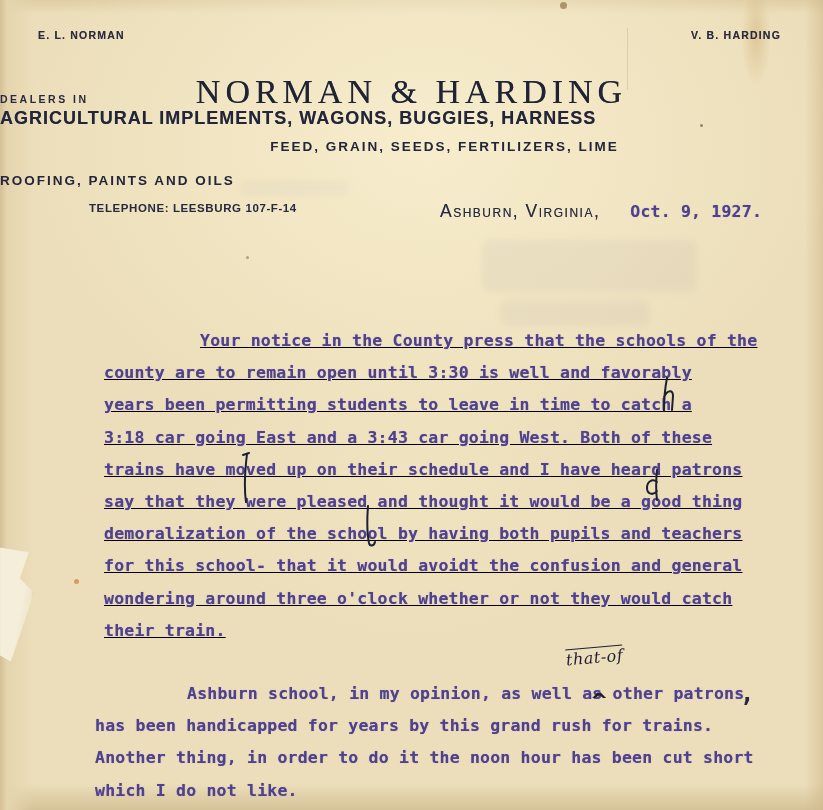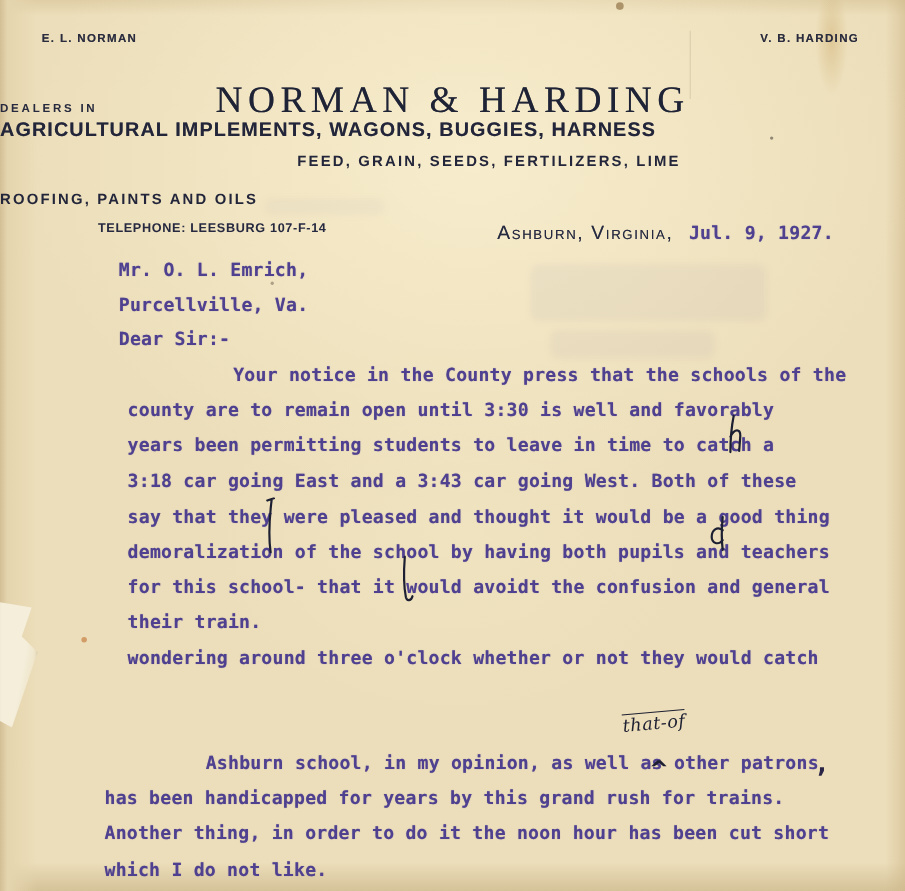--- a/index.html
+++ b/index.html
@@ -54,36 +54,36 @@
   .prod3{
     top:161px;left:0;width:100%;text-align:left;
     font:700 13.5px "Liberation Sans", sans-serif;
     letter-spacing:2px;color:#23263a;margin-top:12px;
   }
   .telephone{
     left:45px;top:202px;
     font:700 11.5px "Liberation Sans", sans-serif;
     letter-spacing:.6px;color:#262940;margin-left:44px;
   }
-  .dateline{left:452px;top:196px;display:flex;gap:14px;align-items:baseline;}
+  .dateline{left:440px;top:196px;display:flex;gap:30px;align-items:baseline;}
   .place{
     font:400 17.5px "Liberation Sans", sans-serif;
     font-variant:small-caps;letter-spacing:1.5px;color:#262a40;
     text-shadow:0 0 .5px rgba(38,42,64,.6);
   }
   
   .typed, .typed-line{
     font:700 16.5px/32.2px "DejaVu Sans Mono","Liberation Mono",monospace;
     letter-spacing:.2px;color:#4f4190;
     text-shadow:0 0 .8px rgba(79,65,144,.55);
     white-space:pre;
   }
   .address{left:108px;top:230px;}
   .address .typed-line{line-height:31.5px;height:31.5px;}
-  .p1{left:116px;top:325px;}
+  .p1{left:104px;top:325px;text-decoration:underline;}
   .p2{left:95px;top:678px;}
   .para .typed-line{height:32.2px;}
   .p1 .typed-line:first-child{text-indent:96px;}
   .p2 .typed-line:first-child{text-indent:92px;}
   
   .pen{color:#1d1f32;}
   .pen svg{display:block;}
   .pen path, .pen polyline{stroke:#1d1f32;fill:none;stroke-linecap:round;}
   .that-of{
     left:566px;top:648px;
@@ -147,38 +147,34 @@
   <div class="abs corner-name corner-left">E. L. NORMAN</div>
   <div class="abs corner-name corner-right">V. B. HARDING</div>
   <div class="abs company">NORMAN &amp; HARDING</div>
   <div class="abs dealers">DEALERS IN</div>
   <div class="abs prod1">AGRICULTURAL IMPLEMENTS, WAGONS, BUGGIES, HARNESS</div>
   <div class="abs prod2">FEED, GRAIN, SEEDS, FERTILIZERS, LIME</div>
   <div class="abs prod3">ROOFING, PAINTS AND OILS</div>
   <div class="abs telephone">TELEPHONE: LEESBURG 107-F-14</div>
   <div class="abs dateline">
     <span class="place">Ashburn, Virginia,</span>
-    <span class="typed">Jul. 9, 1927.</span>
-  </div>
-
-  <div class="abs address">
-      <div class="typed-line">Mr. O. L. Emrich,</div>
-      <div class="typed-line">Purcellville, Va.</div>
-      <div class="typed-line">Dear Sir:-</div>
-    </div>
+    <span class="typed">Oct. 9, 1927.</span>
+  </div>
+
   <div class="abs para p1">
       <div class="typed-line">Your notice in the County press that the schools of the</div>
       <div class="typed-line">county are to remain open until 3:30 is well and favorably</div>
       <div class="typed-line">years been permitting students to leave in time to catch a</div>
       <div class="typed-line">3:18 car going East and a 3:43 car going West. Both of these</div>
+      <div class="typed-line">trains have moved up on their schedule and I have heard patrons</div>
       <div class="typed-line">say that they were pleased and thought it would be a good thing</div>
       <div class="typed-line">demoralization of the school by having both pupils and teachers</div>
       <div class="typed-line">for this school- that it would avoidt the confusion and general</div>
+      <div class="typed-line">wondering around three o'clock whether or not they would catch</div>
       <div class="typed-line">their train.</div>
-      <div class="typed-line">wondering around three o'clock whether or not they would catch</div>
     </div>
   <div class="abs para p2">
       <div class="typed-line">Ashburn school, in my opinion, as well as other patrons</div>
       <div class="typed-line">has been handicapped for years by this grand rush for trains.</div>
       <div class="typed-line">Another thing, in order to do it the noon hour has been cut short</div>
       <div class="typed-line">which I do not like.</div>
     </div>
 
   <div class="abs pen" style="left:660px;top:376px;">
     <svg width="18" height="38" viewBox="0 0 18 38">

